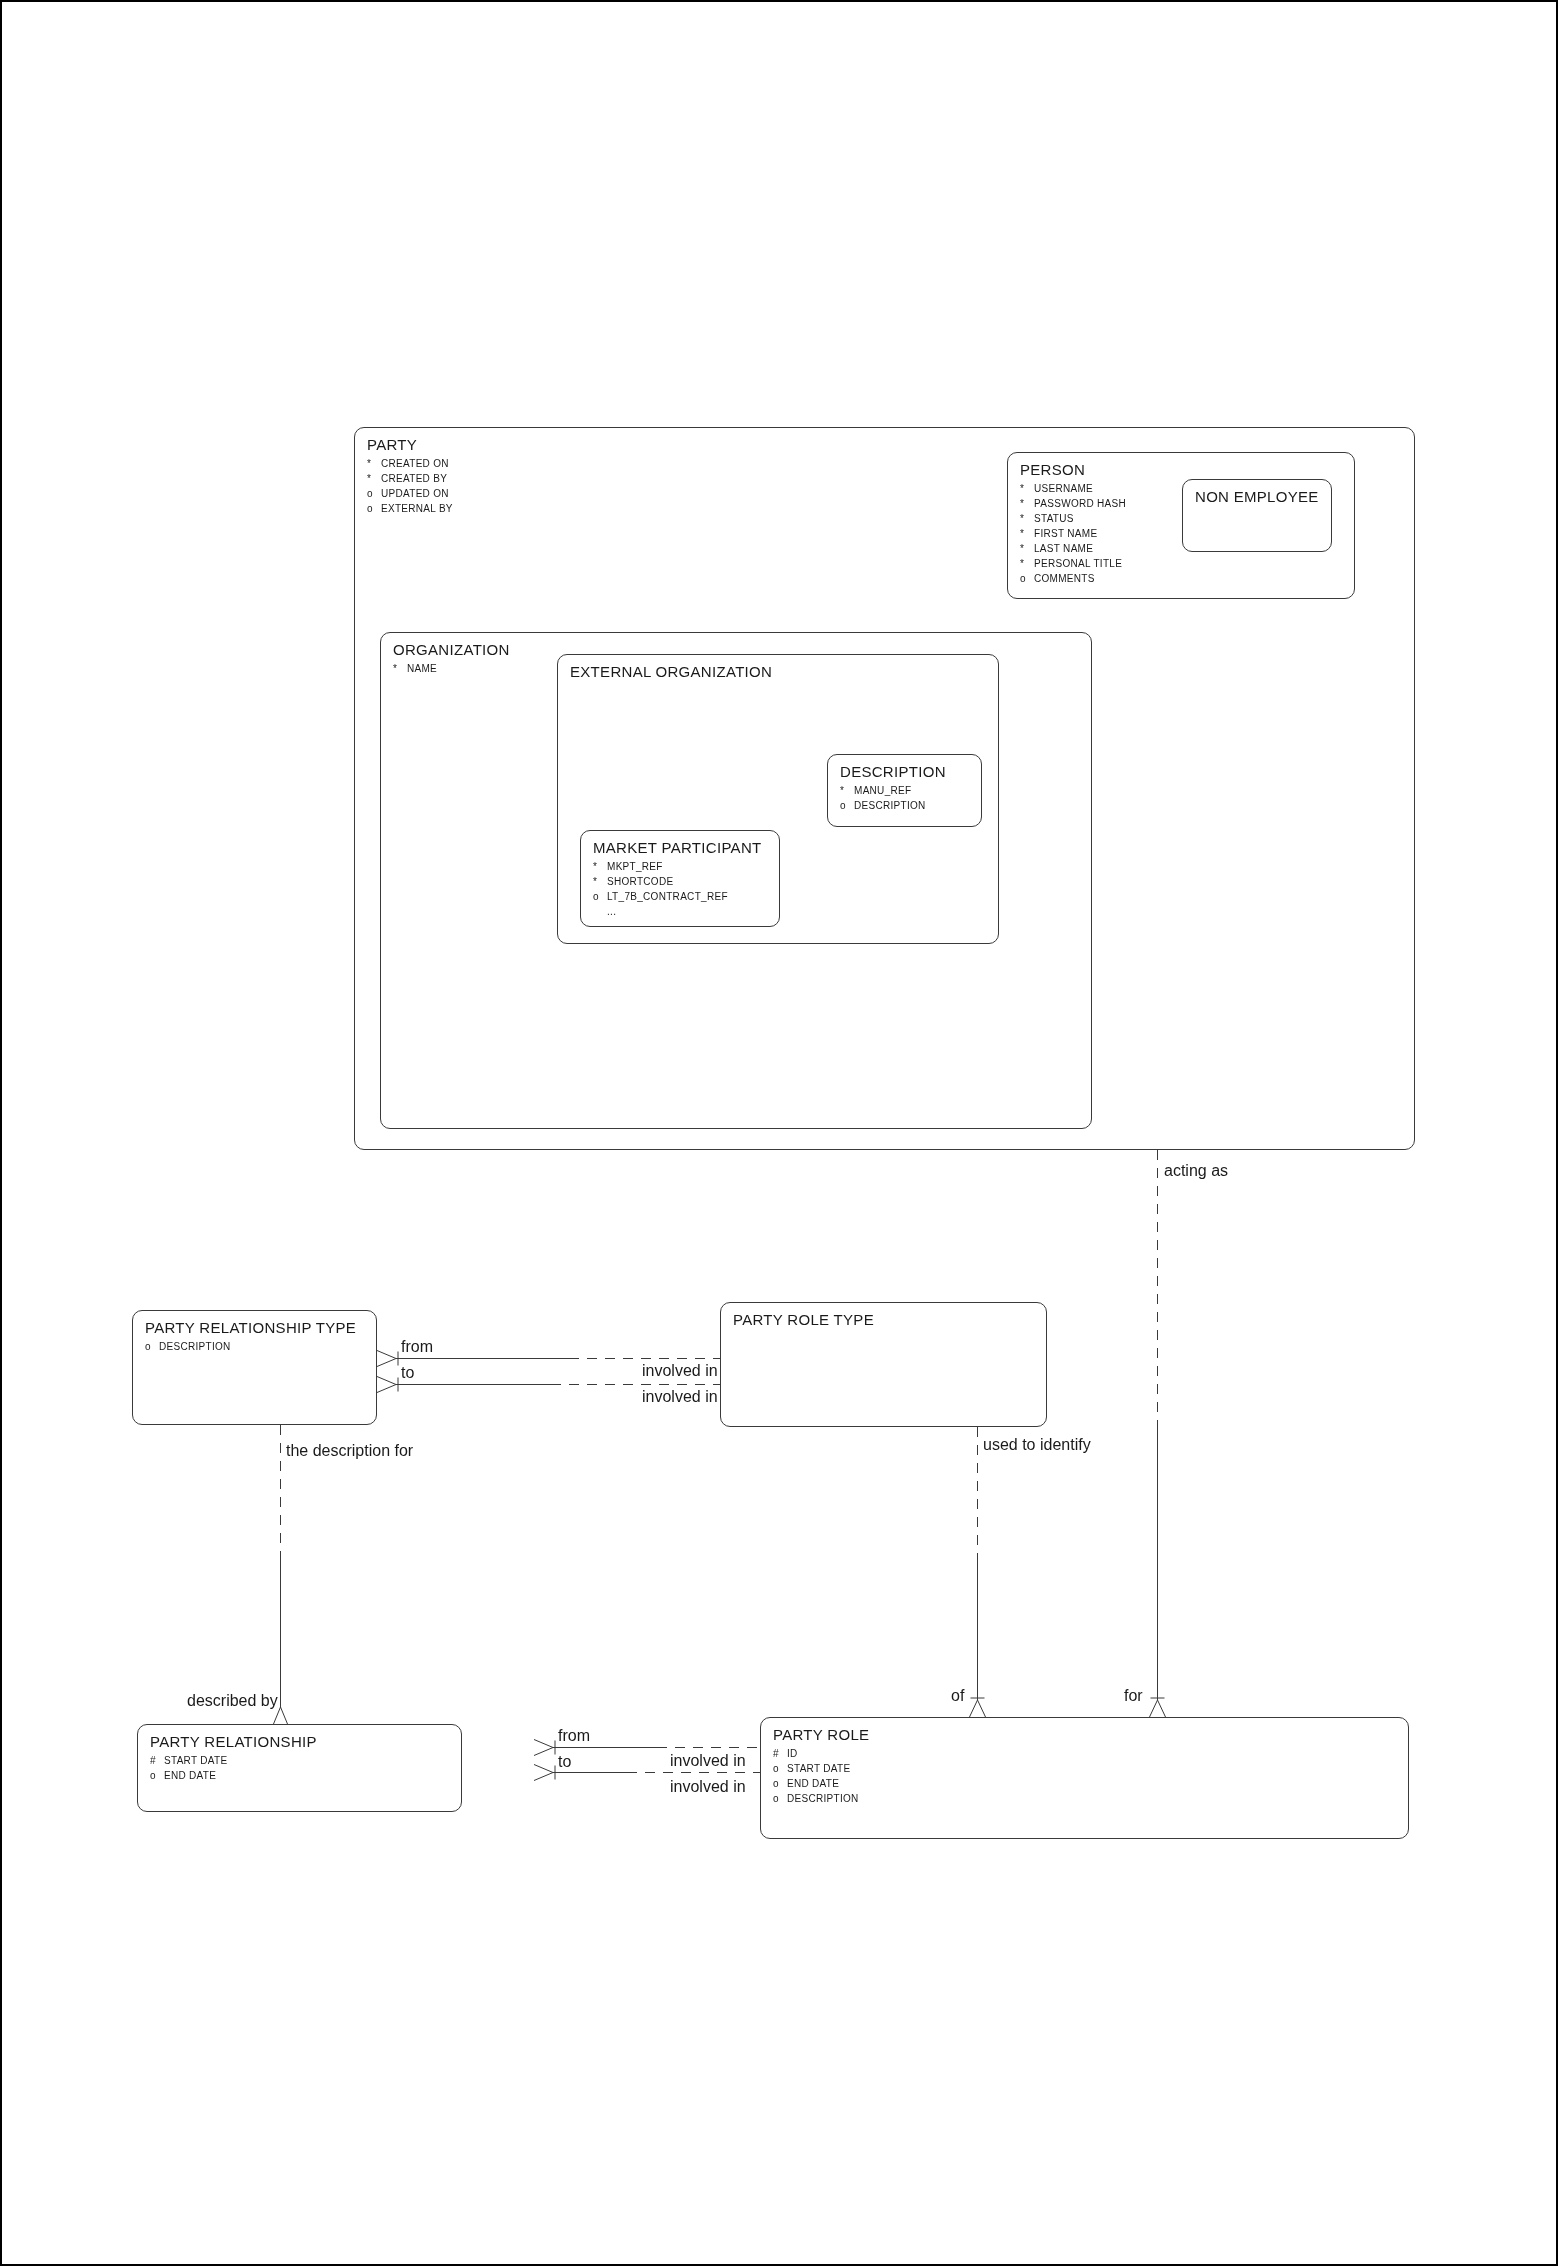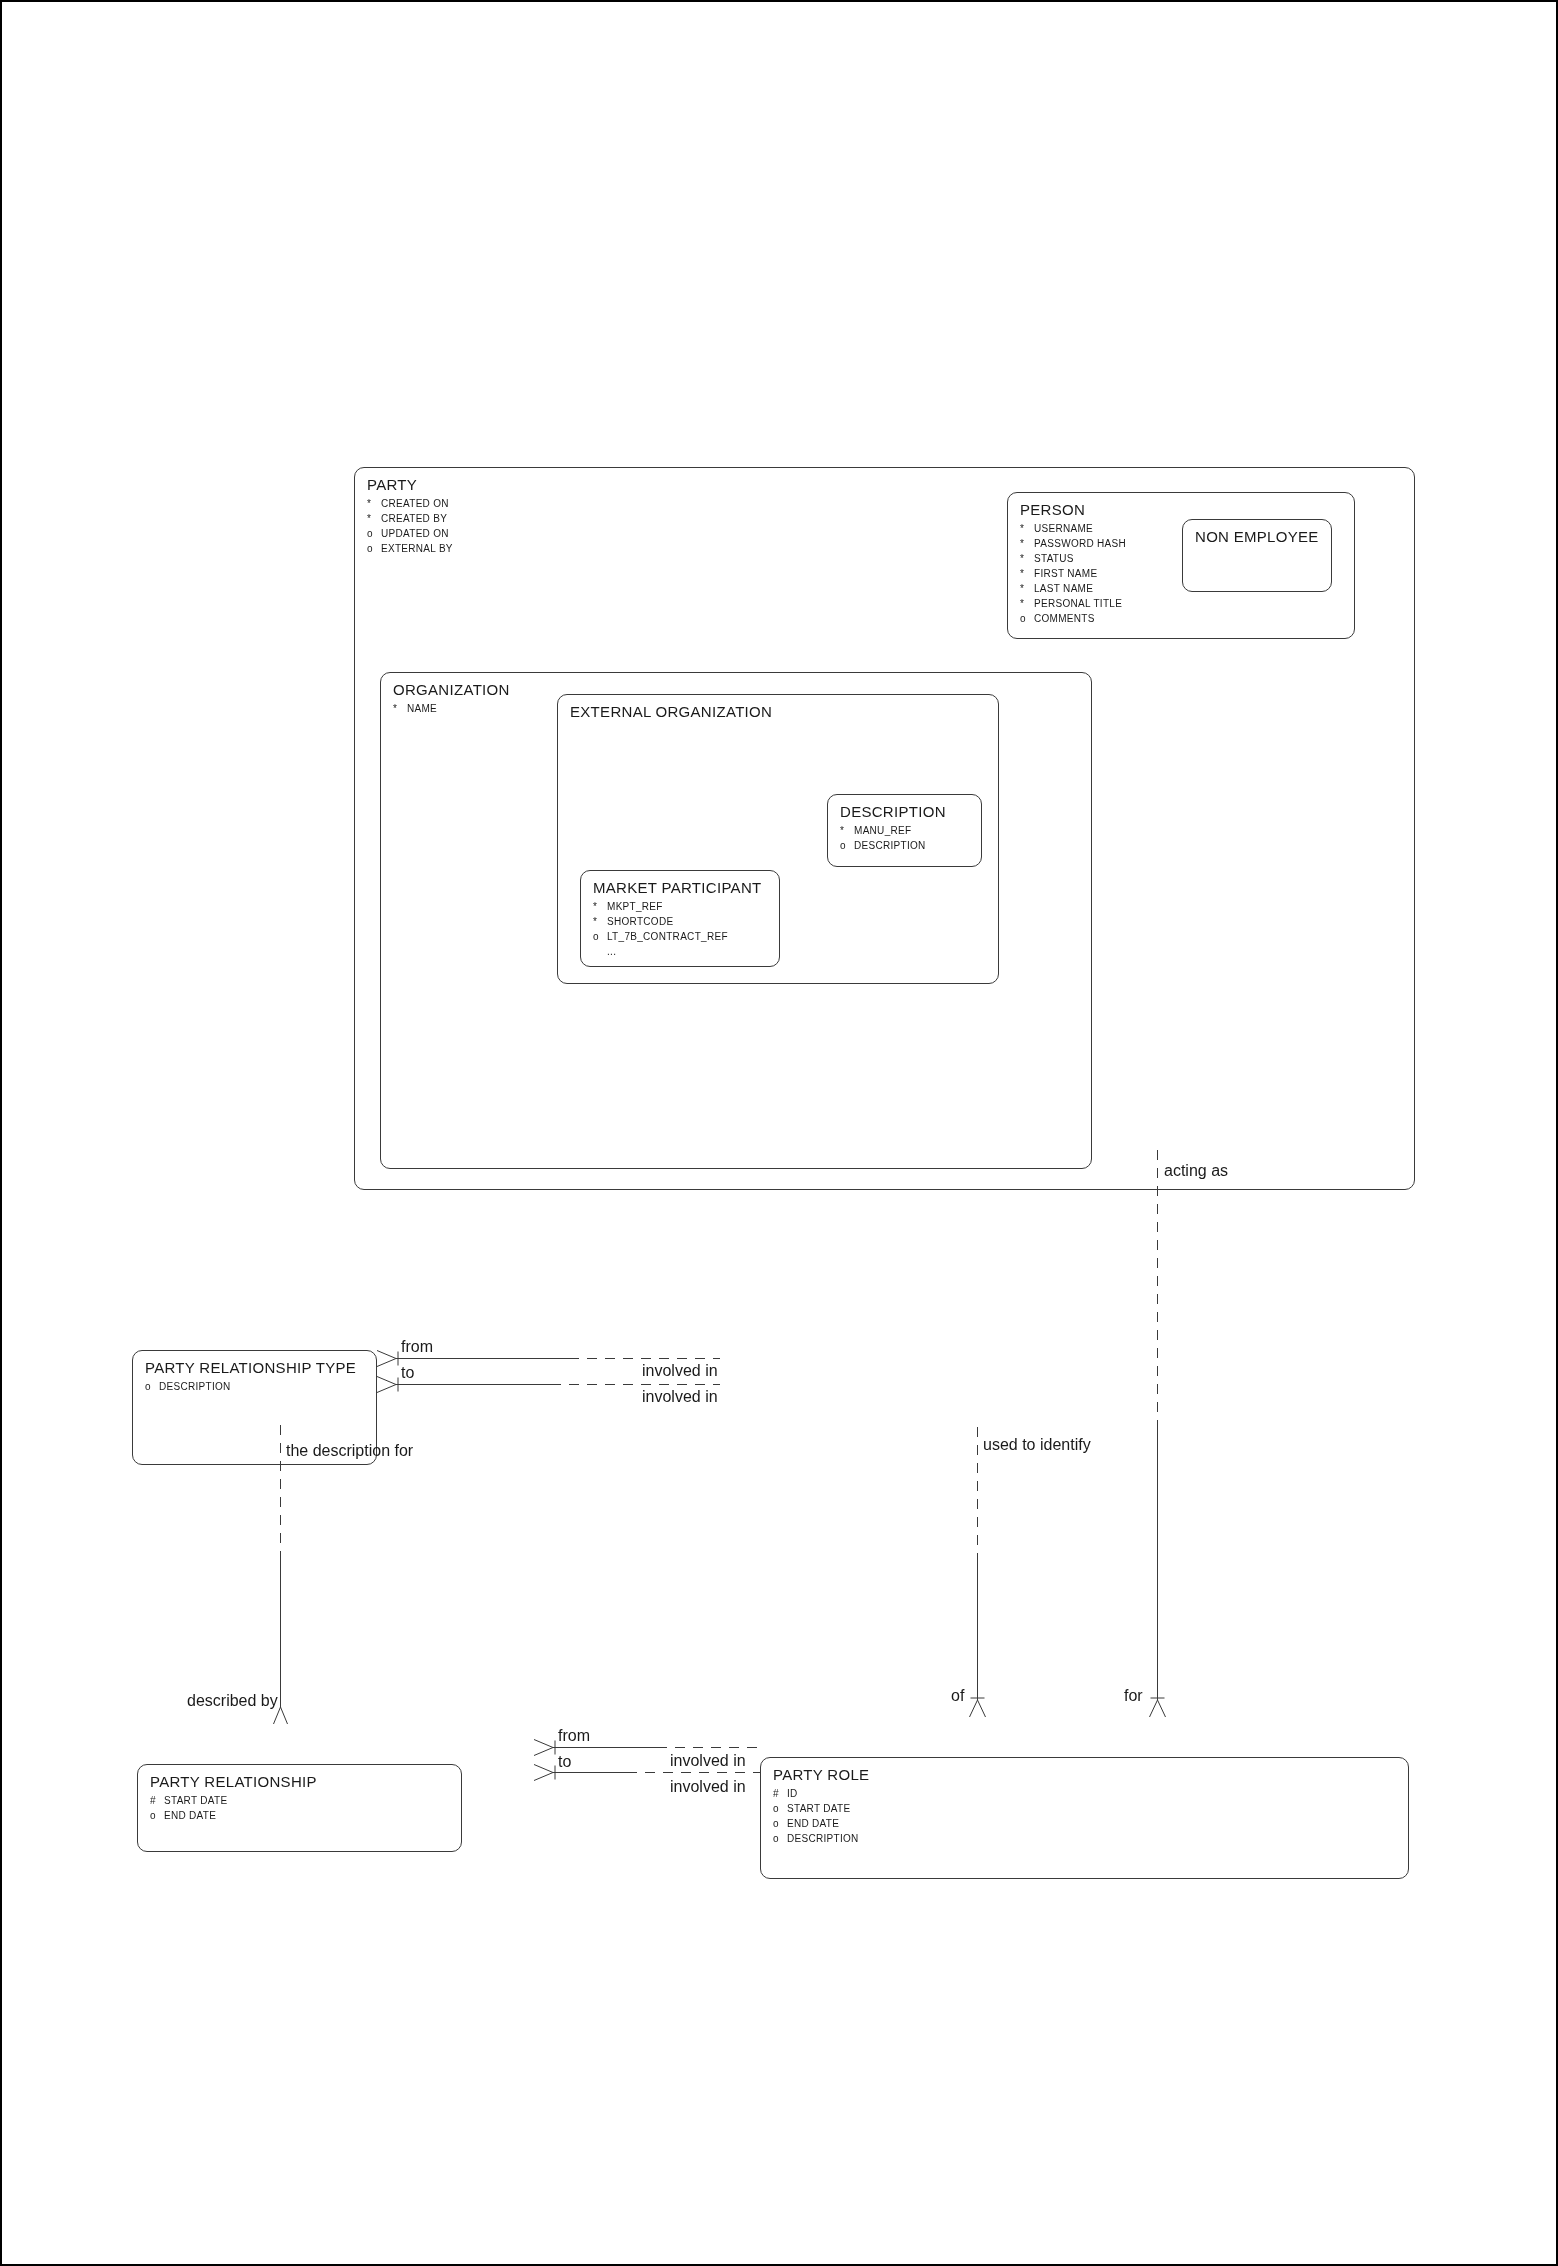--- a/index.html
+++ b/index.html
@@ -13,21 +13,20 @@
     color:#1a1a1a;
     overflow:hidden;
   }
   .entity{
     position:absolute;
     border:1px solid #3a3a3a;
     border-radius:10px;
     background:transparent;
     padding:8px 12px;
     box-sizing:border-box;
-    margin-top:40px;
   }
   .etitle{
     font-size:15px;
     line-height:18px;
     letter-spacing:.3px;
     white-space:nowrap;
   }
   .attrs{margin-top:2px;}
   .arow{
     display:flex;
@@ -217,20 +216,23 @@
   <div class="entity" style="left:130px;top:1308px;width:245px;height:115px">
     <div class="etitle">PARTY RELATIONSHIP TYPE</div>
     <div class="attrs">
         <div class="arow">
           <span class="apre">o</span>
           <span class="aname">DESCRIPTION</span>
         </div>
       </div>
   </div>
 
+  <div class="entity" style="left:718px;top:1300px;width:327px;height:125px">
+    <div class="etitle">PARTY ROLE TYPE</div>
+  </div>
 
   <div class="entity" style="left:135px;top:1722px;width:325px;height:88px">
     <div class="etitle">PARTY RELATIONSHIP</div>
     <div class="attrs">
         <div class="arow">
           <span class="apre">#</span>
           <span class="aname">START DATE</span>
         </div>
         <div class="arow">
           <span class="apre">o</span>

